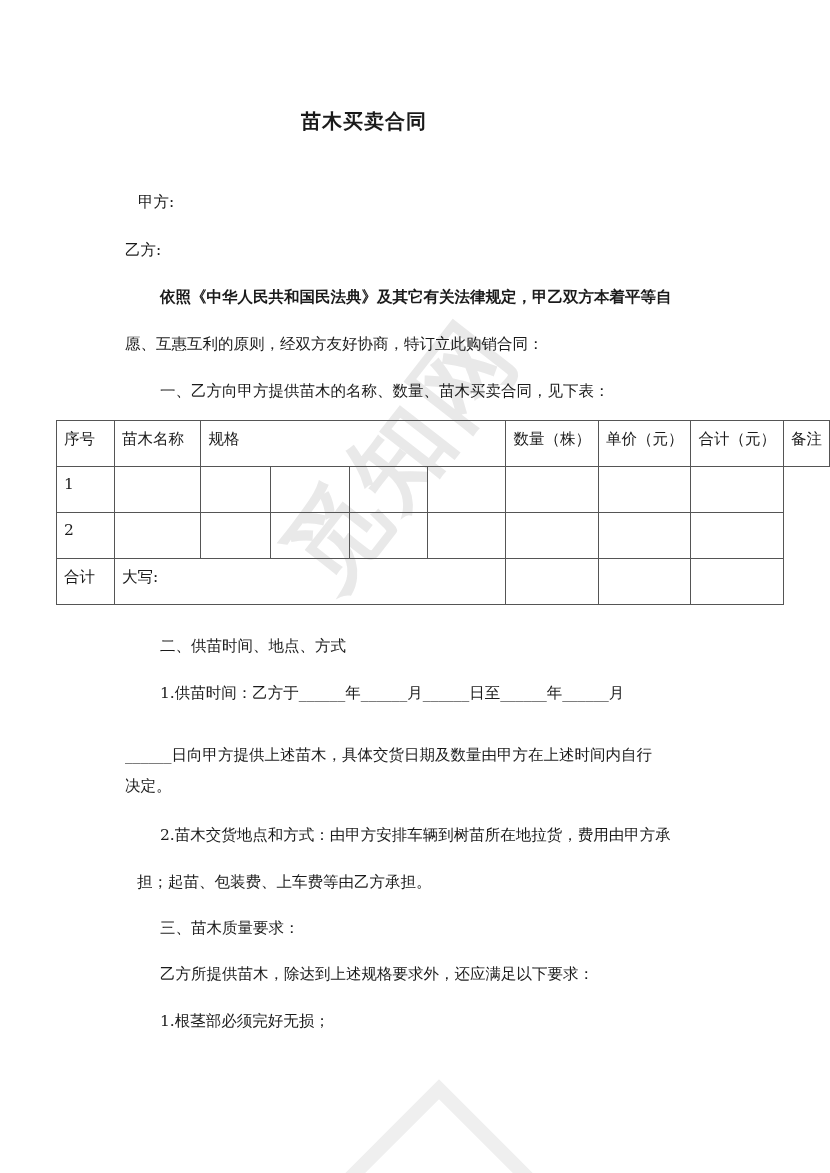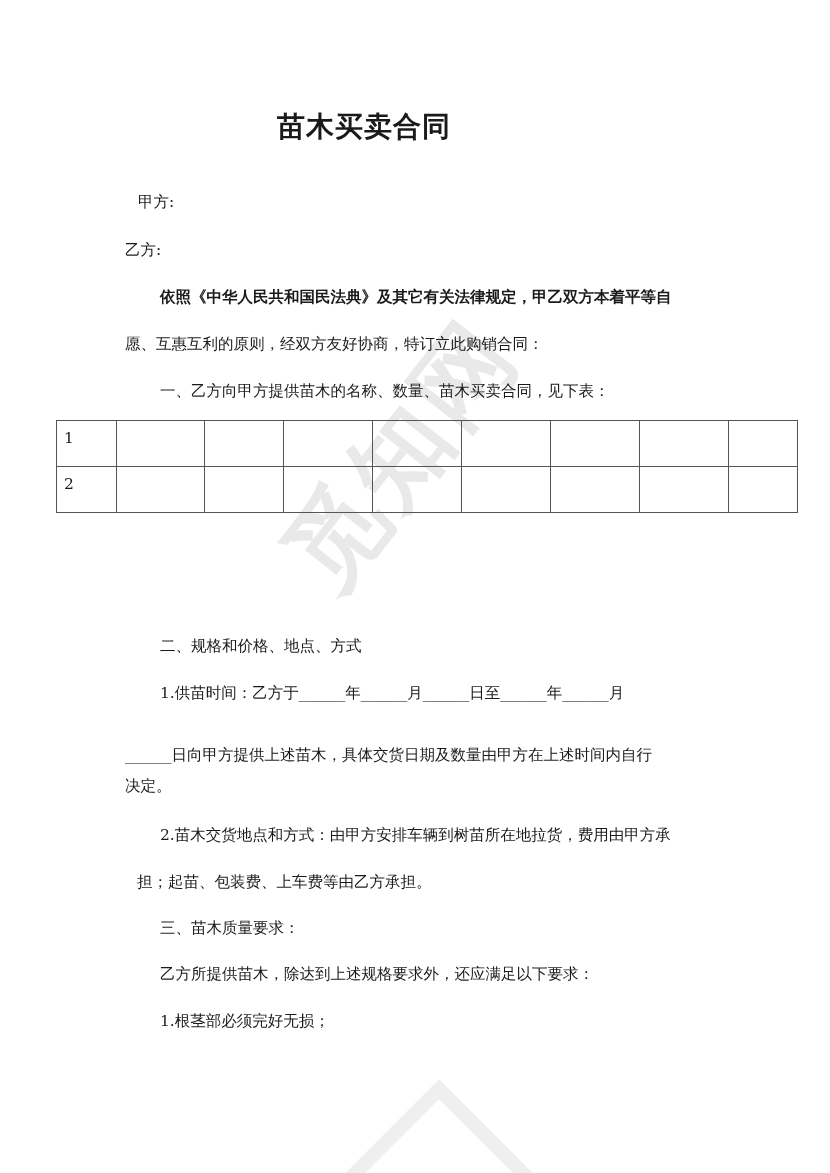--- a/index.html
+++ b/index.html
@@ -4,21 +4,21 @@
 <style>
   html, body { margin: 0; padding: 0; background: #ffffff; }
   body { width: 830px; height: 1173px; position: relative; overflow: hidden;
          font-family: "DejaVu Serif", "Liberation Serif", serif; color: #1a1a1a; }
   .wm { position: absolute; color: #e9e9e9; font-family: "DejaVu Sans", sans-serif;
         font-weight: bold; font-size: 96px; transform: rotate(-52deg); transform-origin: center;
         white-space: nowrap; pointer-events: none; letter-spacing: 6px; }
   .wm-diamond { position: absolute; width: 120px; height: 120px; border: 14px solid #efefef;
                 transform: rotate(45deg); pointer-events: none; }
   .title { position: absolute; left: 0; width: 728px; top: 108px; text-align: center;
-           font-family: "DejaVu Sans", sans-serif; font-weight: bold; font-size: 28px; letter-spacing: 1px; }
+           font-family: "DejaVu Sans", sans-serif; font-weight: bold; font-size: 20px; letter-spacing: 1px; }
   .line { position: absolute; font-size: 15.5px; white-space: nowrap; }
   table.spec { position: absolute; left: 56px; top: 420px; border-collapse: collapse; table-layout: fixed; }
   table.spec td { border: 1px solid #555; height: 46px; vertical-align: top; padding: 8px 7px 0 7px;
                   font-size: 15.5px; box-sizing: border-box; white-space: nowrap; }
 </style>
 </head>
 <body>
 
 <div class="wm" style="left:250px; top:390px;">觅知网</div>
 <div class="wm-diamond" style="left:365px; top:1110px;"></div>
@@ -40,20 +40,29 @@
         <col style="width:88px">
         <col style="width:79px">
         <col style="width:89px">
       <col style="width:89px">
         <col style="width:89px">
         <col style="width:89px">
         <col style="width:89px">
         <col style="width:69px">
     </colgroup>
     <tbody>
+        <tr>
+      <td>序号</td>
+      <td>苗木名称</td>
+      <td colspan="4">规格</td>
+      <td>数量（株）</td>
+      <td>单价（元）</td>
+      <td>合计（元）</td>
+      <td>备注</td>
+    </tr>
     <tr>
       <td>1</td>
       <td></td>
       <td></td>
       <td></td>
       <td></td>
       <td></td>
       <td></td>
       <td></td>
       <td></td>
@@ -62,24 +71,31 @@
       <td>2</td>
       <td></td>
       <td></td>
       <td></td>
       <td></td>
       <td></td>
       <td></td>
       <td></td>
       <td></td>
     </tr>
+    <tr>
+      <td>合计</td>
+      <td colspan="5">大写:</td>
+      <td></td>
+      <td></td>
+      <td></td>
+    </tr>
   </tbody>
     </table>
 
-  <div class="line" style="left:160px; top:636px;">二、规格和价格、地点、方式</div>
+  <div class="line" style="left:160px; top:636px;">二、供苗时间、地点、方式</div>
   <div class="line" style="left:160px; top:683px;">1.供苗时间：乙方于______年______月______日至______年______月</div>
   <div class="line" style="left:125px; top:729px;margin-top:16px;">______日向甲方提供上述苗木，具体交货日期及数量由甲方在上述时间内自行</div>
   <div class="line" style="left:125px; top:776px;">决定。</div>
   <div class="line" style="left:160px; top:825px;">2.苗木交货地点和方式：由甲方安排车辆到树苗所在地拉货，费用由甲方承</div>
   <div class="line" style="left:125px; top:872px;margin-left:12px;">担；起苗、包装费、上车费等由乙方承担。</div>
 
   <div class="line" style="left:160px; top:918px;">三、苗木质量要求：</div>
   <div class="line" style="left:160px; top:964px;">乙方所提供苗木，除达到上述规格要求外，还应满足以下要求：</div>
   <div class="line" style="left:160px; top:1011px;">1.根茎部必须完好无损；</div>
 </div>

